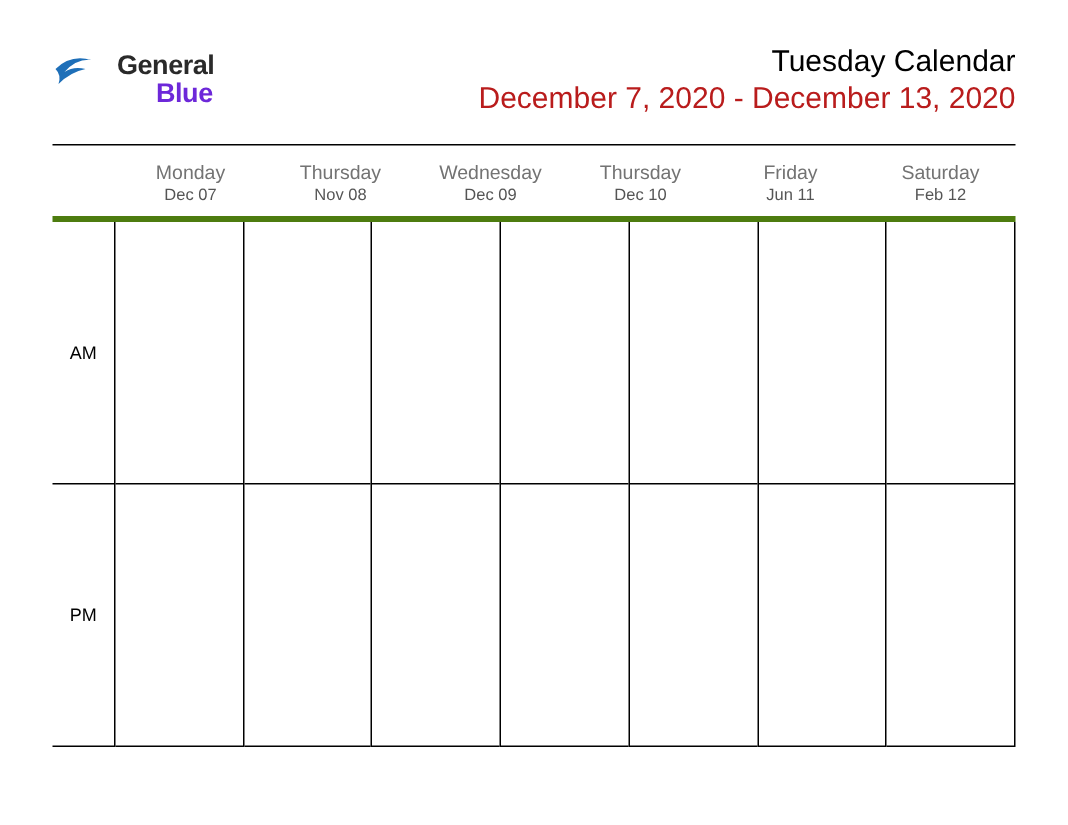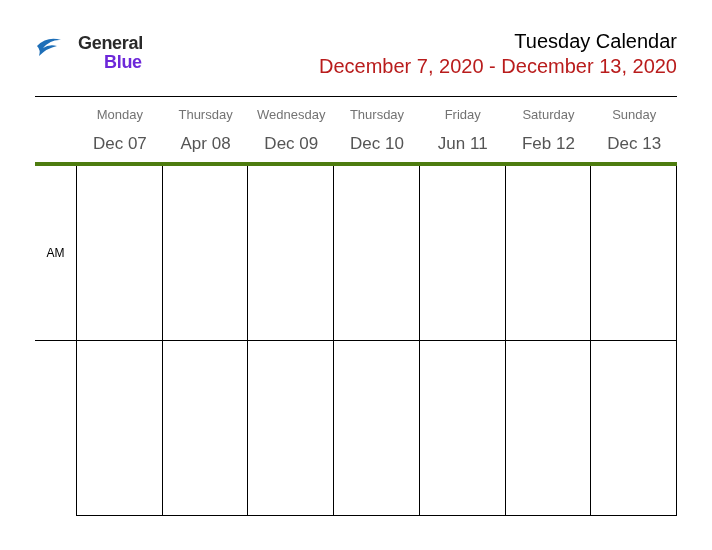--- a/index.html
+++ b/index.html
@@ -65,23 +65,23 @@
   .day-col {
     flex: 1;
     text-align: center;
     padding: 4px 0 8px 0;
   }
   .day-name {
     font-size: 13px;
     color: #737373;
   }
   .day-date {
-    font-size: 17px;
+    font-size: 11px;
     color: #555;
-    margin-top: 12px;
+    margin-top: 2px;
   }
   .grid {
     display: flex;
     border-top: 4px solid #4d7c0f;
     border-left: none;
   }
   .period-labels {
     width: 42px;
     flex: 0 0 42px;
     display: flex;
@@ -133,47 +133,44 @@
 <hr class="rule">
 
 <div class="day-header">
   <div class="period-col"></div>
   <div class="day-col">
     <div class="day-name">Monday</div>
     <div class="day-date">Dec 07</div>
   </div>
   <div class="day-col">
     <div class="day-name">Thursday</div>
-    <div class="day-date">Apr 08</div>
+    <div class="day-date">Nov 08</div>
   </div>
   <div class="day-col">
     <div class="day-name">Wednesday</div>
     <div class="day-date">Dec 09</div>
   </div>
   <div class="day-col">
     <div class="day-name">Thursday</div>
     <div class="day-date">Dec 10</div>
   </div>
   <div class="day-col">
     <div class="day-name">Friday</div>
     <div class="day-date">Jun 11</div>
   </div>
   <div class="day-col">
     <div class="day-name">Saturday</div>
     <div class="day-date">Feb 12</div>
-  </div>
-  <div class="day-col">
-    <div class="day-name">Sunday</div>
-    <div class="day-date">Dec 13</div>
   </div>
 </div>
 
 <div class="grid">
   <div class="period-labels">
     <div class="period-cell">AM</div>
+    <div class="period-cell">PM</div>
   </div>
   <div class="days-grid">
     <div class="day-column">
       <div class="slot"></div>
       <div class="slot"></div>
     </div>
     <div class="day-column">
       <div class="slot"></div>
       <div class="slot"></div>
     </div>

